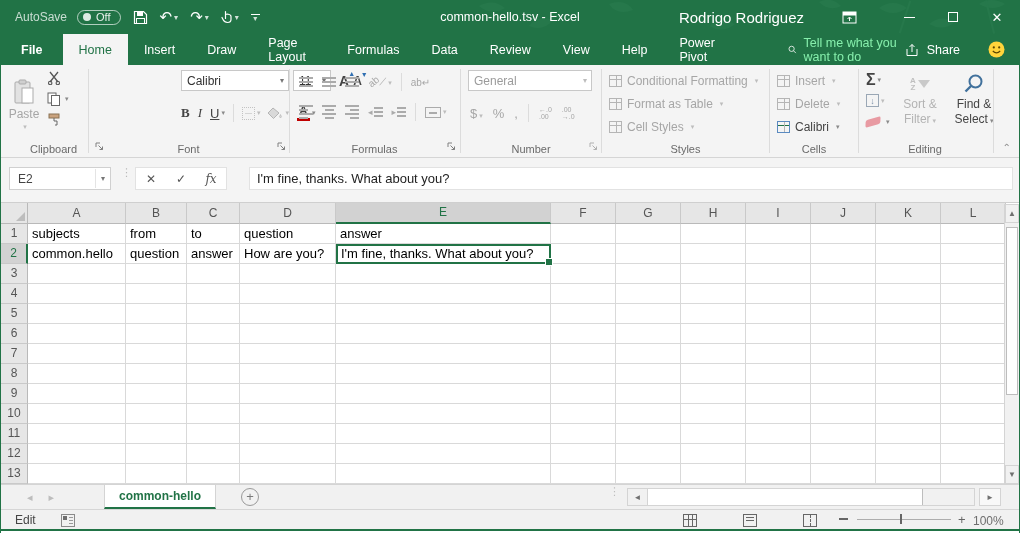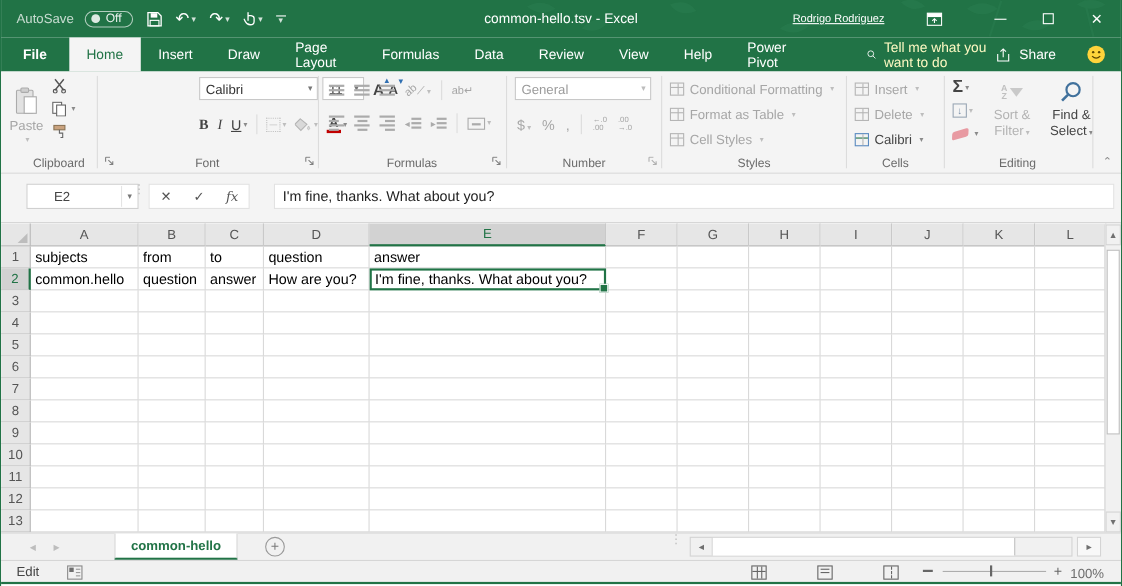--- a/index.html
+++ b/index.html
@@ -12,32 +12,32 @@
   #titlebar .deco { position:absolute; right:0; top:0; height:34px; width:560px; opacity:.55; pointer-events:none; }
   .tb-left { position:absolute; left:14px; top:0; height:34px; display:flex; align-items:center; gap:10px; z-index:2; }
   .autosave-label { color:rgba(255,255,255,.75); font-size:12px; }
   .autosave-pill { display:flex; align-items:center; gap:5px; border:1px solid rgba(255,255,255,.65); border-radius:9px; padding:1px 9px 1px 5px; height:15px; }
   .autosave-dot { width:8px; height:8px; border-radius:50%; background:rgba(255,255,255,.85); }
   .autosave-state { font-size:11px; color:rgba(255,255,255,.9); }
   .qat-btn { display:flex; align-items:center; color:#fff; font-size:15px; margin-left:2px; }
   .caret { font-size:8px; color:rgba(255,255,255,.8); margin-left:2px; }
   .tb-title { position:absolute; left:0; top:0; width:100%; height:34px; display:flex; align-items:center; justify-content:center; font-size:12.5px; color:#fff; z-index:1; }
   .tb-right { position:absolute; right:0; top:0; height:34px; display:flex; align-items:center; z-index:2; }
-  .tb-user { font-size:10px; margin-right:38px;text-decoration:underline; }
+  .tb-user { font-size:15px; margin-right:38px; }
   .tb-ribbonopts { margin-right:30px; display:flex; align-items:center; }
   .winbtn { width:44px; height:34px; display:flex; align-items:center; justify-content:center; color:#fff; font-size:13px; }
   .winbtn .box { width:10px; height:10px; border:1px solid #fff; }
   .winbtn .minline { width:11px; height:1px; background:#fff; display:block; }
 
   
   #tabsrow { position:absolute; left:0; top:34px; width:100%; height:31px; background:#217346; display:flex; align-items:stretch; color:#fff; }
   .rtab { display:flex; align-items:center; padding:0 16px; font-size:12.5px; cursor:default; }
   .rtab.active { background:#f4f4f4; color:#217346; }
   .rtab-file { padding:0 20px; font-weight:bold; }
-  .tellme { display:flex; align-items:center; gap:7px; margin-left:48px; font-size:12.5px; color:#fef9c3; }
+  .tellme { display:flex; align-items:center; gap:7px; margin-left:48px; font-size:12.5px; color:#86efac; }
   .share-cluster { margin-left:auto; display:flex; align-items:center; gap:7px; margin-right:28px; font-size:12.5px; }
   .smiley-wrap { display:flex; align-items:center; margin-right:14px; }
 
   
   #ribbon { position:absolute; left:0; top:65px; width:100%; height:93px; background:#f4f4f4; border-bottom:1px solid #d5d5d5; }
   .rgroup { position:absolute; top:0; height:92px; }
   .rgroup-label { position:absolute; bottom:2px; left:0; width:100%; text-align:center; font-size:11px; color:#6a6a6a; }
   .launcher { position:absolute; bottom:3px; right:2px; }
   .gsep { position:absolute; top:4px; width:1px; height:84px; background:#dcdcdc; }
   .sm-caret { font-size:7px; color:#8a8a8a; margin-left:2px; }
@@ -100,21 +100,21 @@
   .eraser { width:14px; height:8px; background:#e89aa2; border-radius:2px; transform:skewX(-20deg) rotate(-18deg); }
   .sortfilter, .findselect { position:absolute; top:6px; width:52px; text-align:center; font-size:12px; line-height:15px; }
   .sortfilter { left:34px; color:#b3b3b3; }
   .findselect { left:88px; color:#444; }
   .az-ic { font-size:8px; font-weight:bold; color:#c0c0c0; line-height:7px; }
   .funnel { display:inline-block; width:0; height:0; border-left:6px solid transparent; border-right:6px solid transparent; border-top:8px solid #c9c9c9; }
   .collapse-ribbon { position:absolute; right:8px; bottom:4px; color:#8a8a8a; font-size:10px; }
 
   
   #formulabar { position:absolute; left:0; top:158px; width:100%; height:45px; background:#f4f4f4; border-bottom:1px solid #cfcfcf; }
-  .namebox { position:absolute; left:23px; top:9px; width:102px; height:23px; background:#fff; border:1px solid #d0d0d0; display:flex; align-items:center; font-size:12px; padding-left:24px; }
+  .namebox { position:absolute; left:8px; top:9px; width:102px; height:23px; background:#fff; border:1px solid #d0d0d0; display:flex; align-items:center; font-size:12px; padding-left:8px; }
   .namebox .cc { margin-left:auto; font-size:8px; color:#777; border-left:1px solid #e4e4e4; padding:5px 5px; }
   .fdots { position:absolute; left:120px; top:12px; color:#b9b9b9; font-size:11px; letter-spacing:0; line-height:5px; }
   .fbtns { position:absolute; left:134px; top:9px; height:23px; display:flex; align-items:center; background:#fff; border:1px solid #e2e2e2; }
   .fbtns .b { width:30px; text-align:center; font-size:12px; color:#555; }
   .fx { font-family:"DejaVu Serif", serif; font-style:italic; color:#555; }
   .formula-field { position:absolute; left:248px; top:9px; right:6px; height:23px; background:#fff; border:1px solid #e2e2e2; display:flex; align-items:center; padding-left:7px; font-size:13px; color:#222; }
 
   
   #gridwrap { position:absolute; left:0; top:203px; width:1005px; height:281px; background:#fff; overflow:hidden; }
   .g-row { display:flex; height:20px; }

